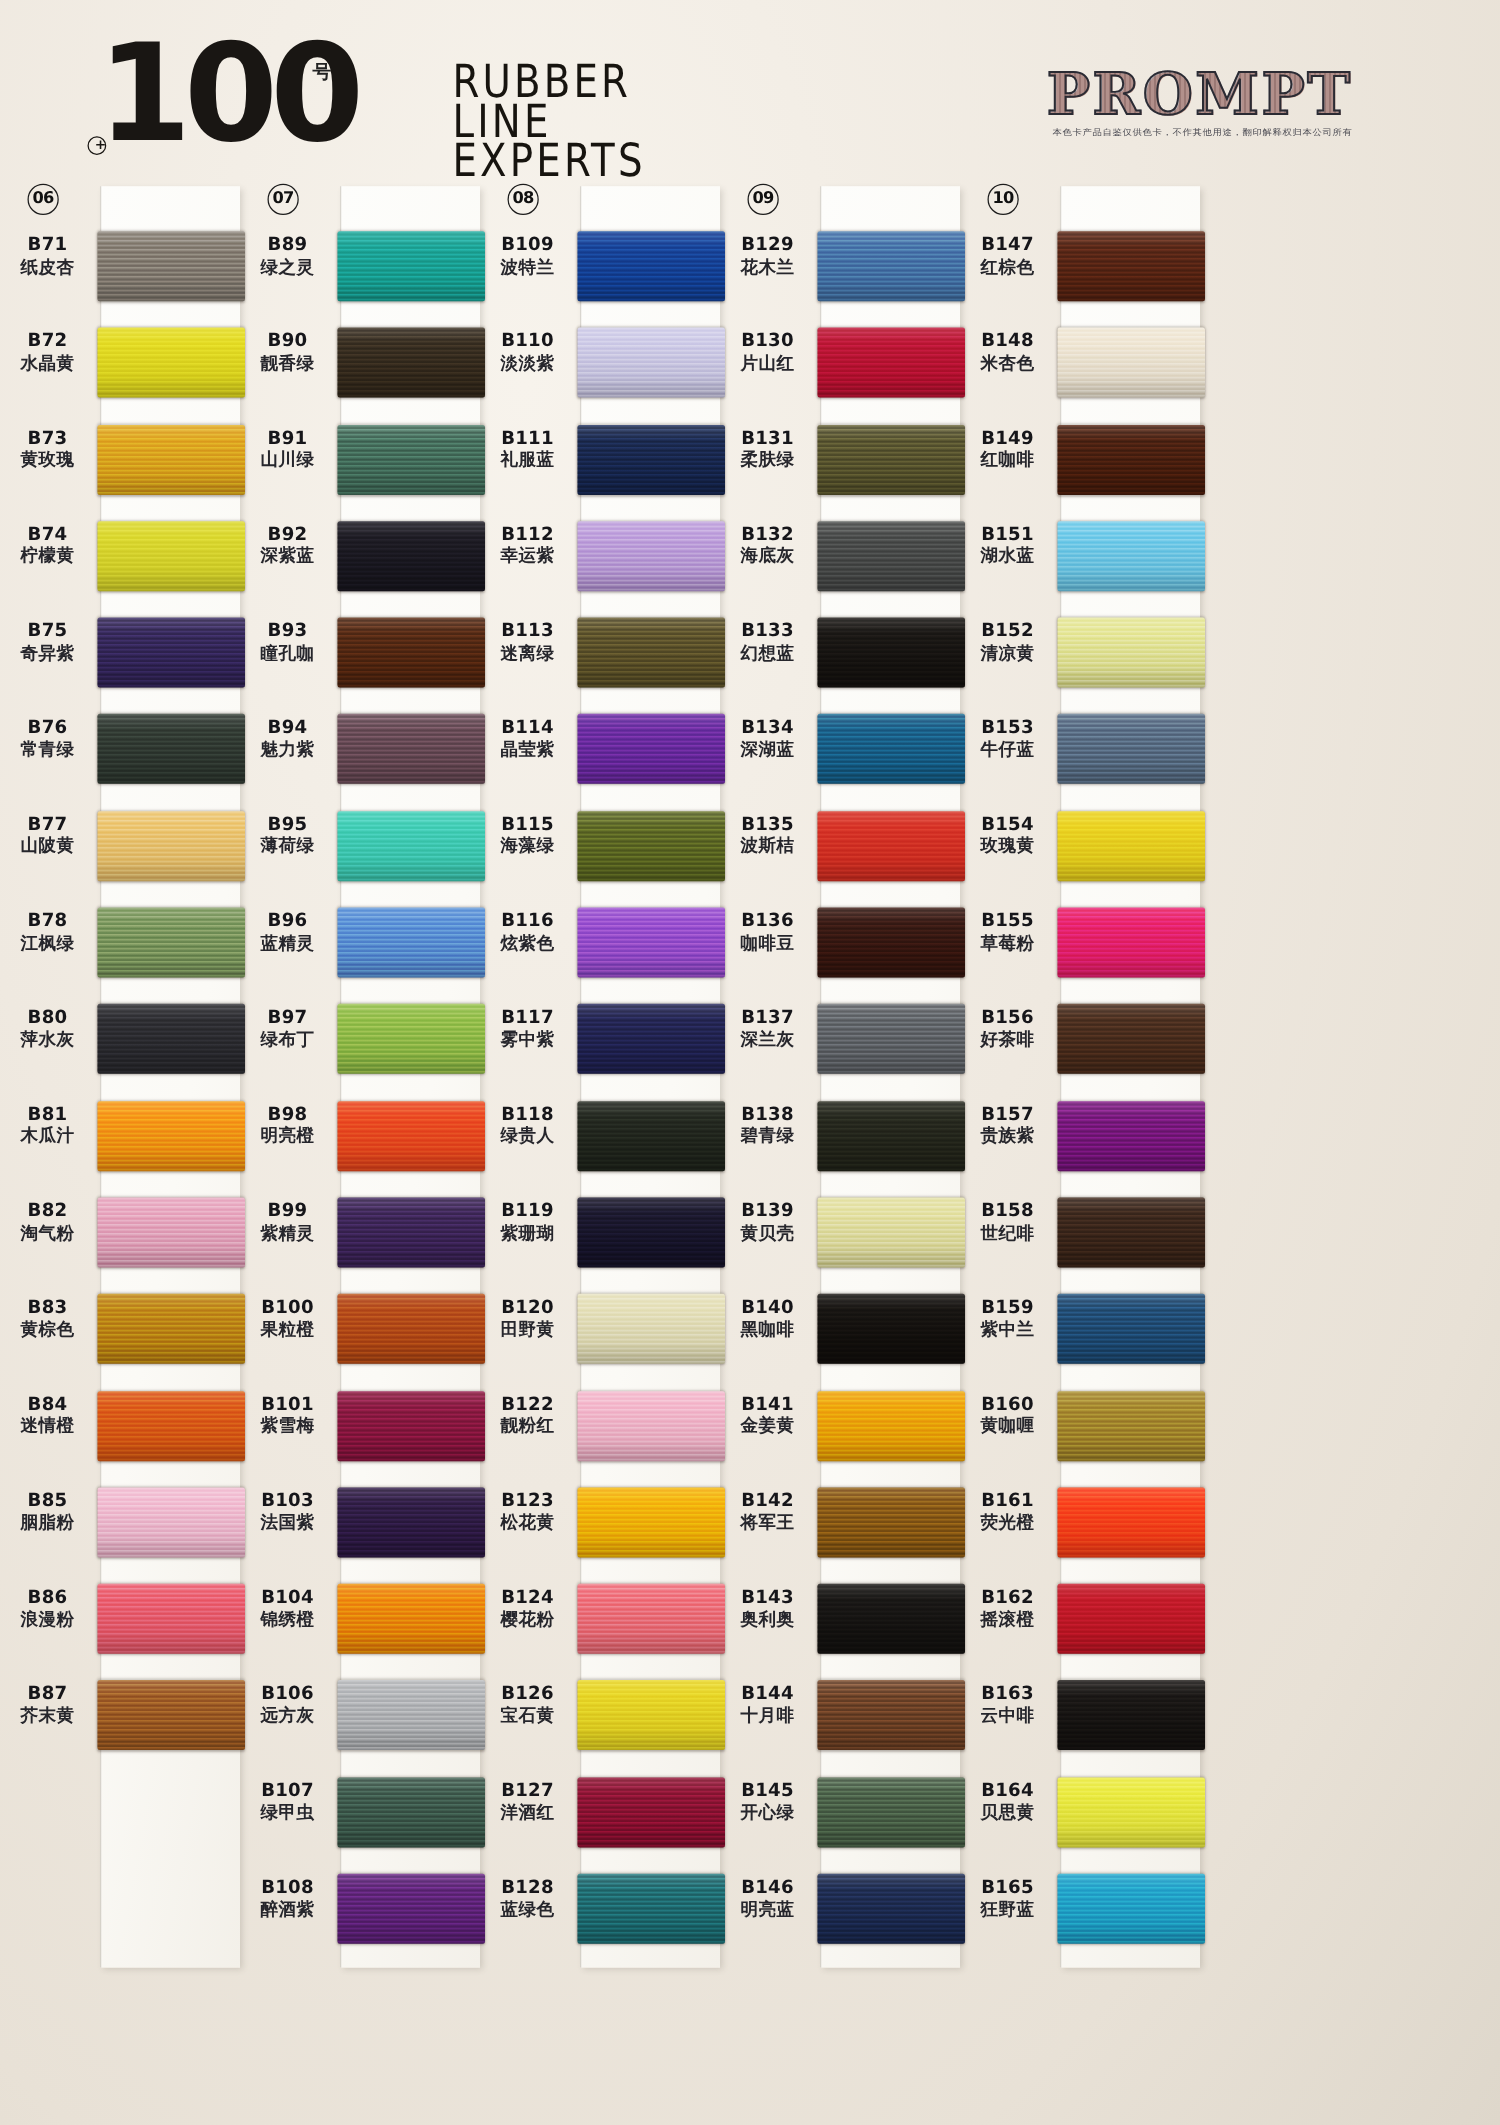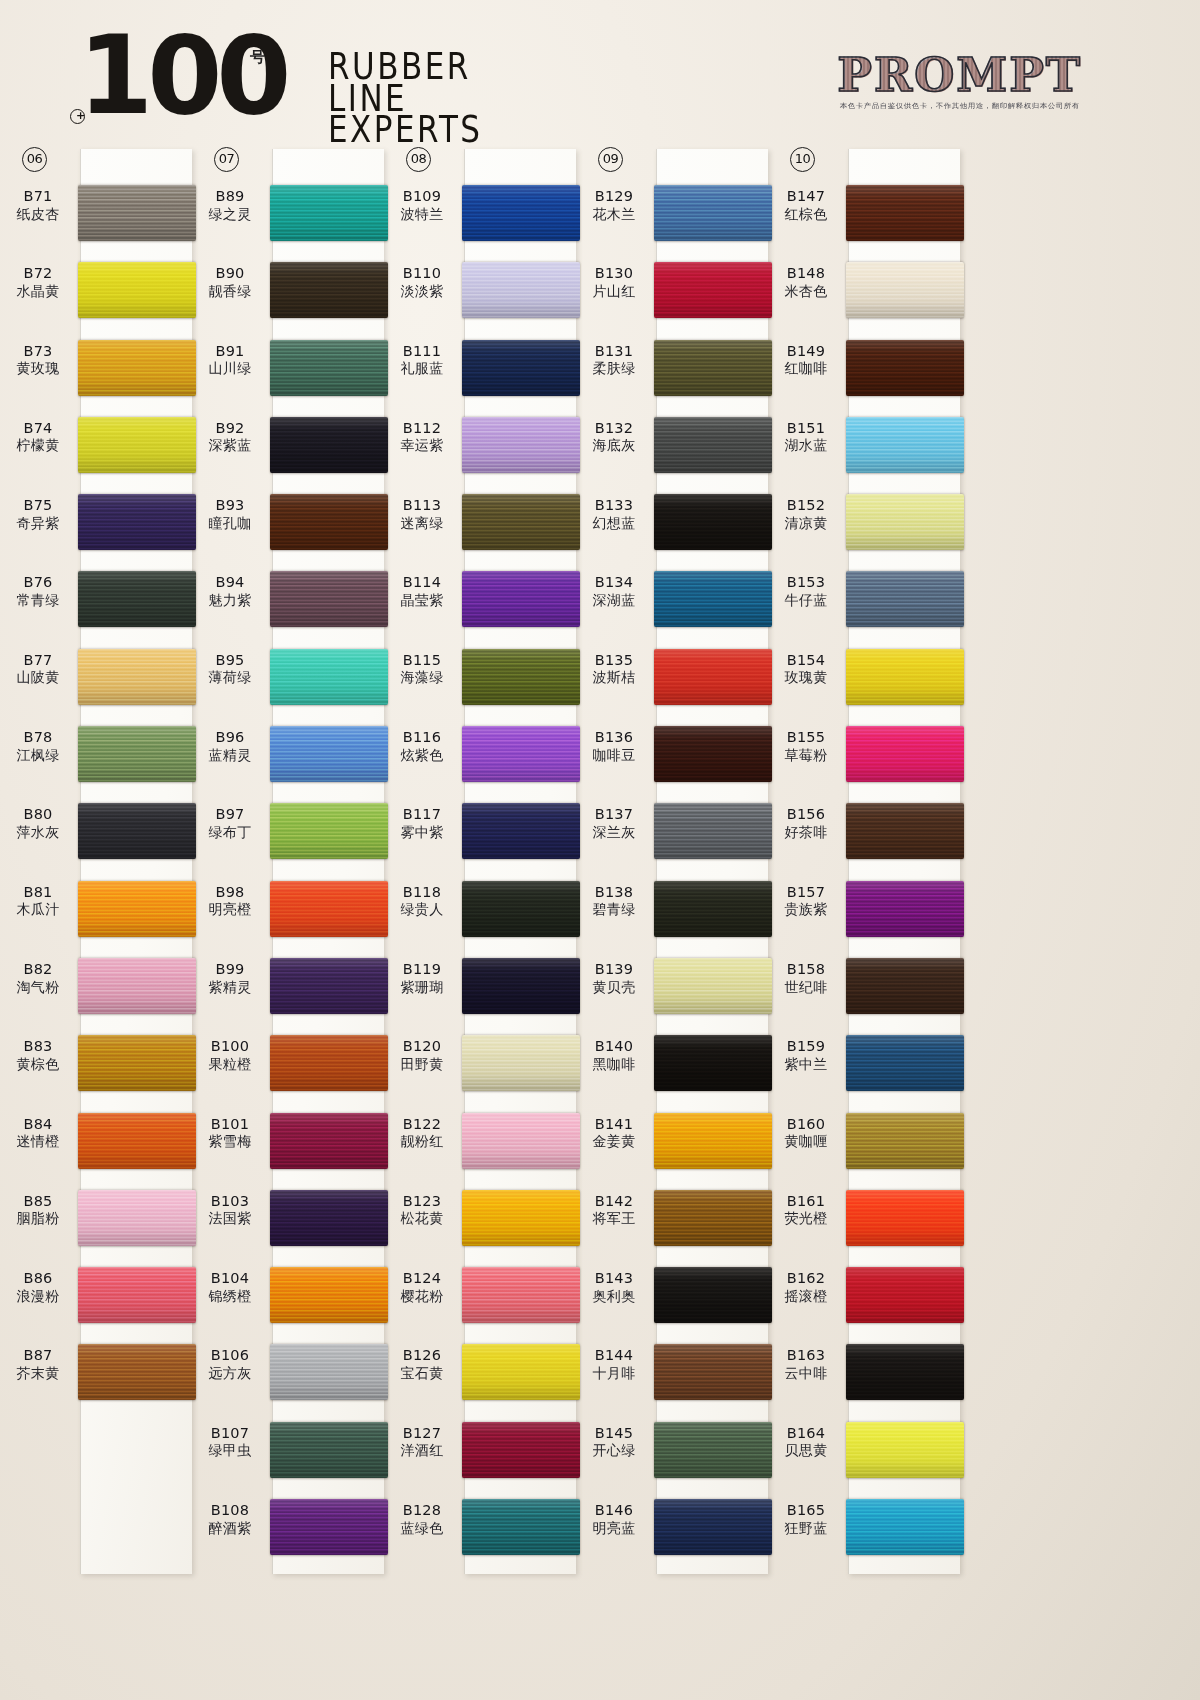--- a/index.html
+++ b/index.html
@@ -53,21 +53,21 @@
     width: 15px; height: 15px;
     border: 1.4px solid #191613;
     border-radius: 50%;
     font-size: 11px;
     line-height: 12px;
     text-align: center;
     color: #191613;
   }
   #logo-words {
     position: absolute;
-    left: 250px; top: 32px;
+    left: 284px; top: 32px;
     line-height: 1.02;
   }
   .lw-row {
     display: flex;
     align-items: baseline;
   }
   .lw {
     font-family: "DejaVu Sans", sans-serif;
     font-size: 31px;
     font-weight: 400;
@@ -80,21 +80,21 @@
     font-family: "DejaVu Sans", sans-serif;
     font-size: 31px;
     font-weight: 700;
     color: #17140f;
     margin-left: 12px;
     letter-spacing: 1px;
   }
   #logo-right {
     position: absolute;
     right: 118px; top: 52px;
-    text-align: center;
+    text-align: right;
   }
   .prompt-word {
     font-family: "DejaVu Serif", serif;
     font-size: 46px;
     font-weight: 700;
     letter-spacing: 2px;
     line-height: 1;
     color: transparent;
     -webkit-text-stroke: 1.6px #2b2b33;
     background: repeating-linear-gradient(
@@ -117,20 +117,21 @@
     position: absolute;
     left: 0; top: 145px;
     width: 1200px;
     height: 1555px;
     display: flex;
   }
   .col {
     position: relative;
     width: 192px;
     margin-left: 0;
+    font-weight: bold;
   }
   .col-badge {
     position: absolute;
     left: 22px; top: 2px;
     width: 25px; height: 25px;
     border: 1.6px solid #1c1c1c;
     border-radius: 50%;
     font-size: 13px;
     font-family: "DejaVu Sans", sans-serif;
     line-height: 22px;

